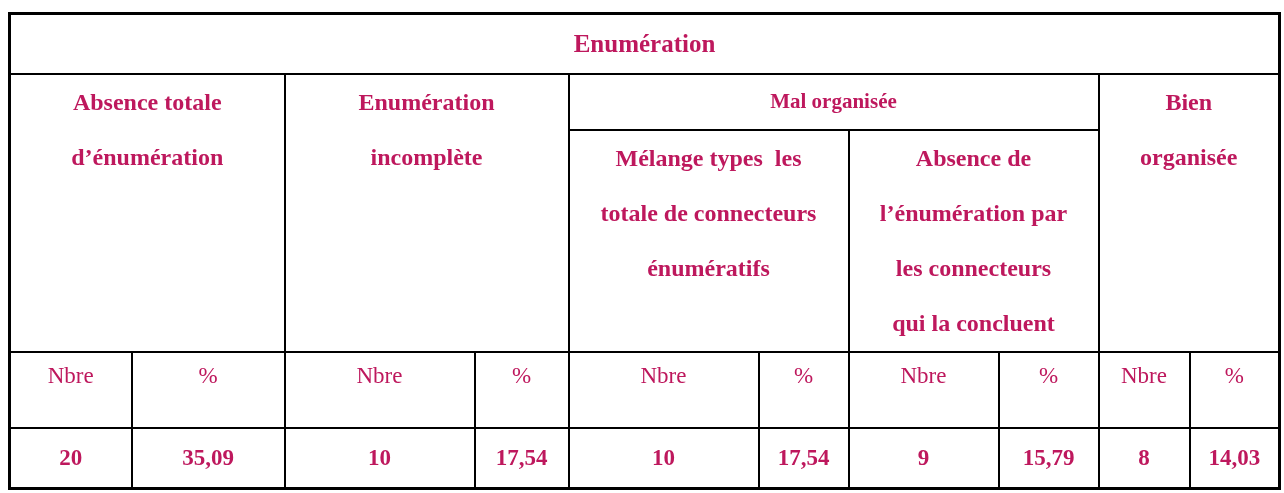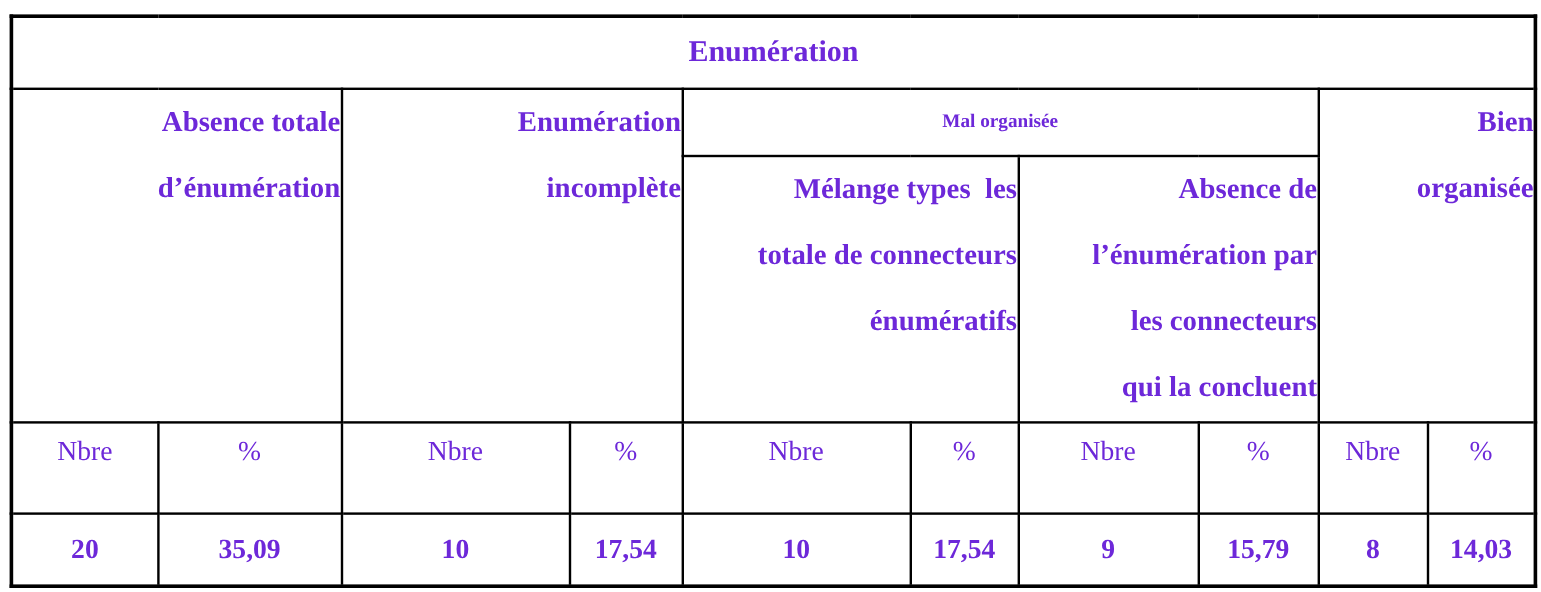--- a/index.html
+++ b/index.html
@@ -5,21 +5,21 @@
   html, body {
     margin: 0;
     padding: 0;
     background: #ffffff;
   }
   .sheet {
     position: relative;
     width: 1284px;
     height: 493px;
     background: #ffffff;
-    color: #6d28d9;
+    color: #be185d;
     font-family: "Liberation Serif", "DejaVu Serif", serif;
     overflow: hidden;
   }
   table.enum-table {
     position: absolute;
     left: 8px;
     top: 12px;
     width: 1270px;
     height: 476px;
     border-collapse: collapse;
@@ -44,26 +44,25 @@
   tr.sub-row { height: 207px; }
   td.group-cell {
     vertical-align: top;
     font-weight: bold;
     font-size: 24px;
   }
   td.group-cell .hline,
   td.sub-cell .hline {
     line-height: 55px;
     white-space: pre-wrap;
-    text-align: right;
   }
   td.mal-cell {
     vertical-align: middle;
     font-weight: bold;
-    font-size: 16px;
+    font-size: 21px;
   }
   td.sub-cell {
     vertical-align: top;
     font-weight: bold;
     font-size: 24px;
   }
   
   tr.measure-row { height: 76px; }
   td.measure-cell {
     vertical-align: top;

